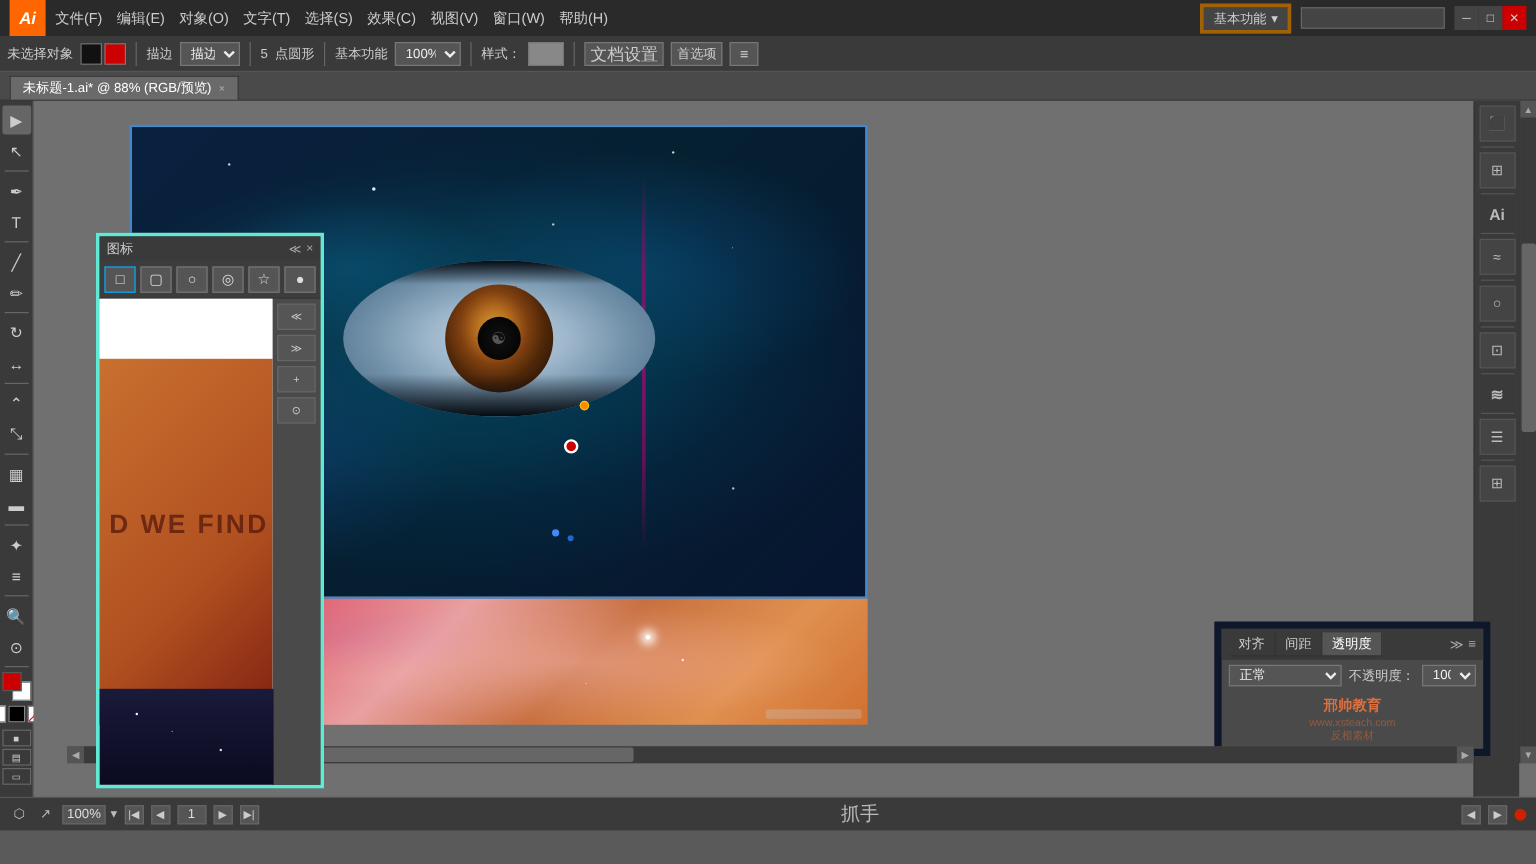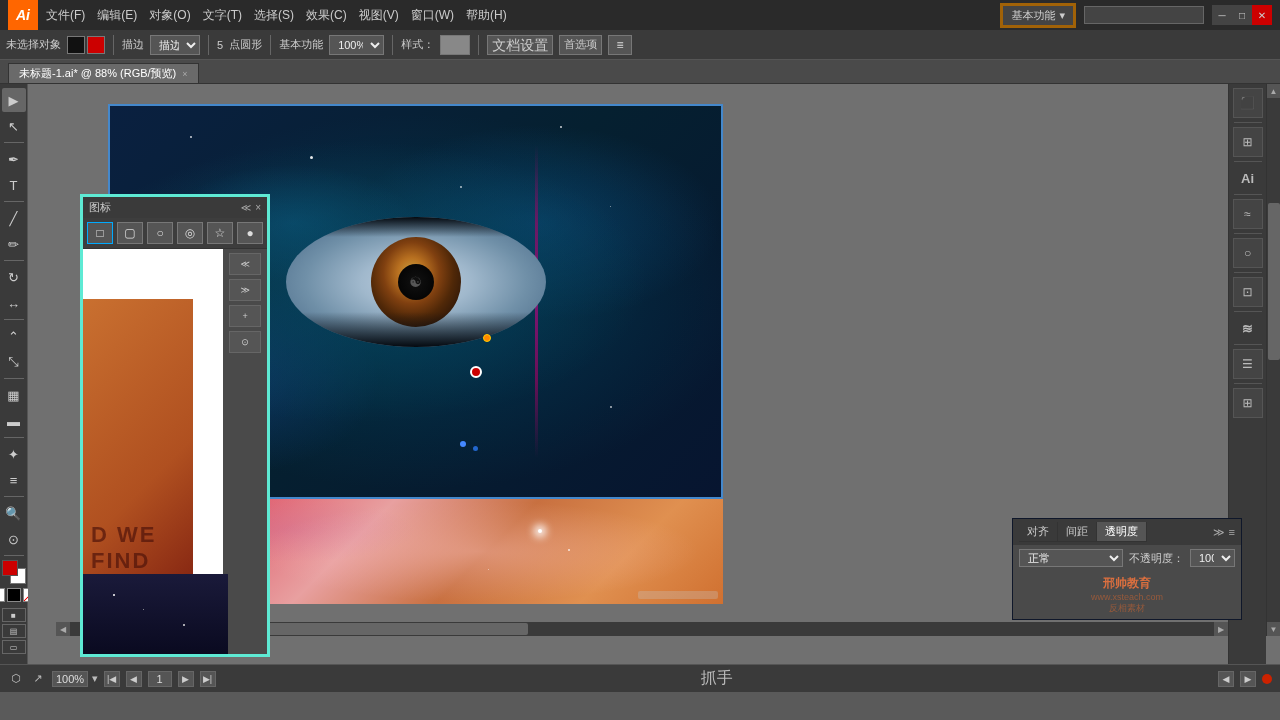--- a/index.html
+++ b/index.html
@@ -166,25 +166,25 @@
       display: flex;
     }
     #symbols-panel .panel-left {
       width: 145px;
       background: #fff;
       min-height: 400px;
       position: relative;
     }
     
     .artwork-rect {
-      width: 110px; height: 305px;
+      width: 144px; height: 305px;
       background: linear-gradient(135deg, #c97030 0%, #b05020 60%, #802010 100%);
       position: relative;
       display: flex;
-      align-items: flex-end;
+      align-items: center;
       padding-bottom: 30px;
     }
     .artwork-text {
       color: rgba(80,20,10,0.7);
       font-size: 22px;
       font-weight: bold;
       padding-left: 8px;
       letter-spacing: 2px;
     }
     
@@ -376,24 +376,24 @@
     .rpanel-separator { width: 28px; height: 1px; background: #555; margin: 2px 0; }
     .rpanel-letter {
       width: 30px; height: 24px; display: flex; align-items: center; justify-content: center;
       color: #bbb; font-size: 13px; font-weight: bold; cursor: pointer;
     }
 
     
     #transparency-panel {
       position: absolute;
       right: 38px;
-      bottom: 44px;
+      bottom: 34px;
       width: 230px;
       background: #4a4a4a;
-      border: 1px solid #0f172a;
+      border: 6px solid #0f172a;
     }
     #transparency-panel .tp-header {
       background: #3a3a3a;
       padding: 3px 6px;
       display: flex;
       align-items: center;
       justify-content: space-between;
       font-size: 11px;
       color: #ccc;
     }

